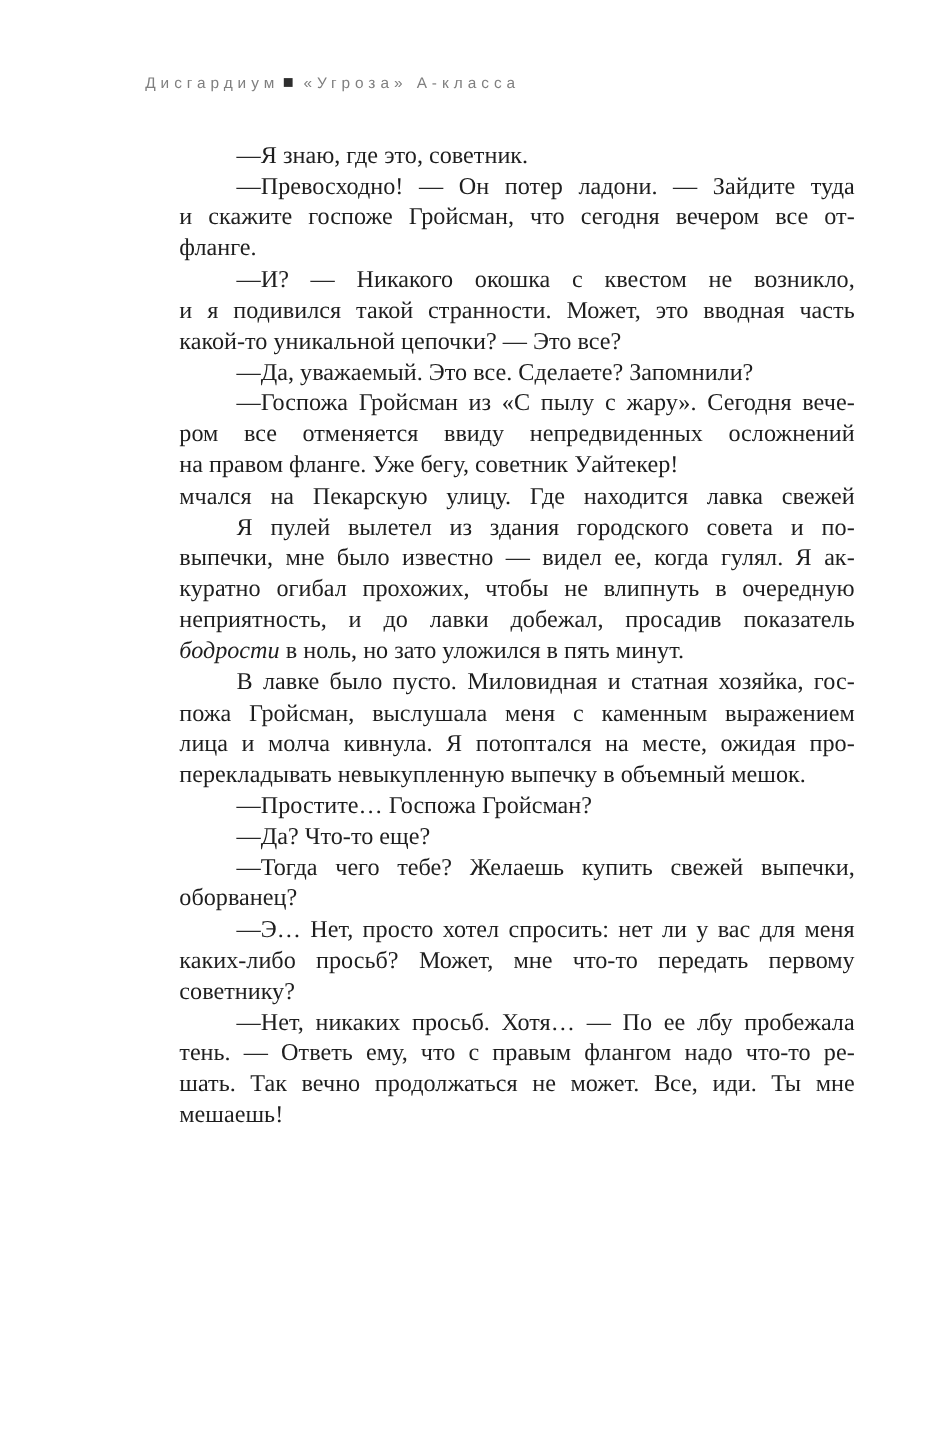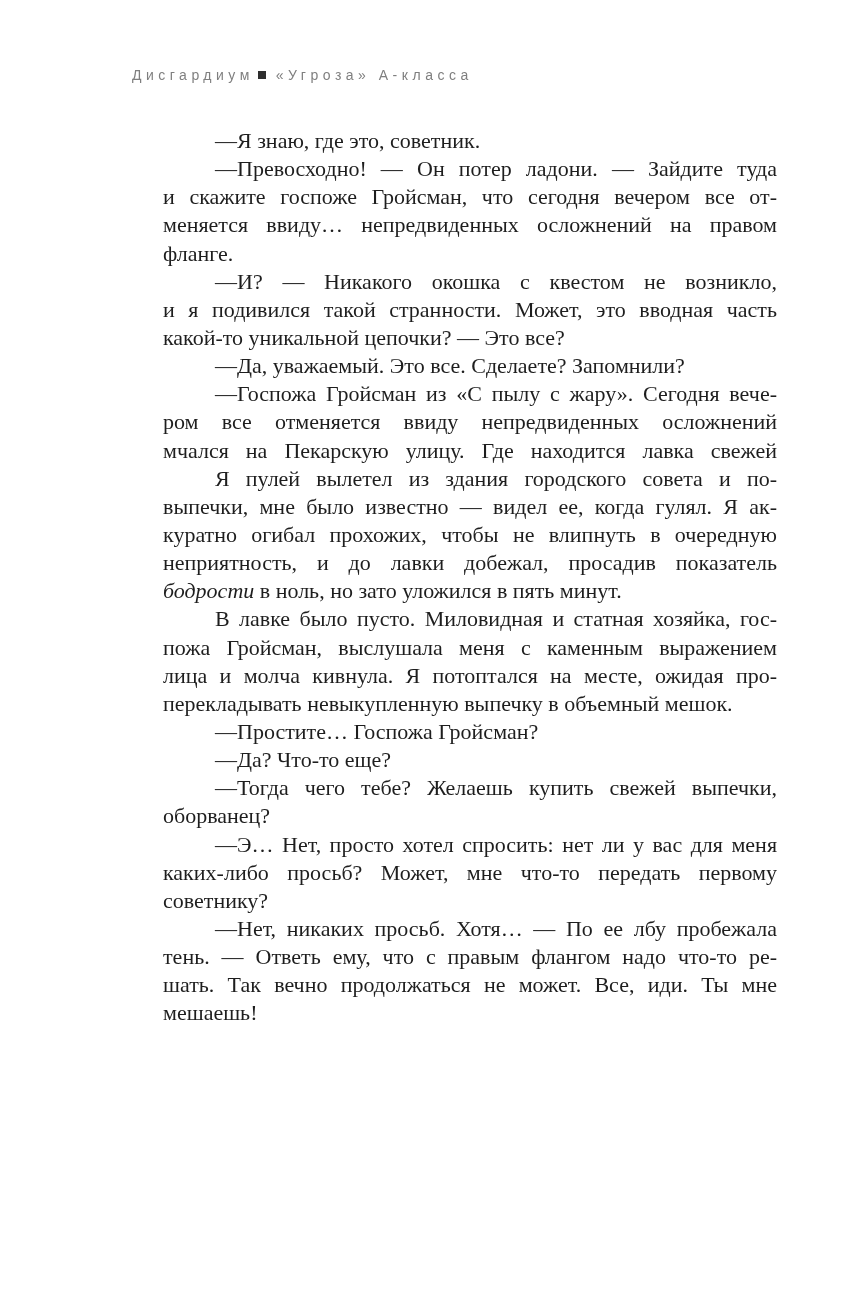--- a/index.html
+++ b/index.html
@@ -75,34 +75,34 @@
     <span>Дисгардиум</span><span class="sep"></span><span class="part2">«Угроза» А-класса</span>
   </div>
 
   <div class="body-text">
       <div class="para">
         <div class="line first last">—Я знаю, где это, советник.</div>
       </div>
       <div class="para">
         <div class="line first">—Превосходно! — Он потер ладони. — Зайдите туда</div>
         <div class="line">и скажите госпоже Гройсман, что сегодня вечером все от-</div>
-        <div class="line">меняется ввиду… непредвиденных осложнений на правом</div>
         <div class="line last">фланге.</div>
       </div>
       <div class="para">
         <div class="line first">—И? — Никакого окошка с квестом не возникло,</div>
         <div class="line">и я подивился такой странности. Может, это вводная часть</div>
         <div class="line last">какой-то уникальной цепочки? — Это все?</div>
       </div>
       <div class="para">
         <div class="line first last">—Да, уважаемый. Это все. Сделаете? Запомнили?</div>
       </div>
       <div class="para">
         <div class="line first">—Госпожа Гройсман из «С пылу с жару». Сегодня вече-</div>
         <div class="line">ром все отменяется ввиду непредвиденных осложнений</div>
+        <div class="line last">на правом фланге. Уже бегу, советник Уайтекер!</div>
       </div>
       <div class="para">
         <div class="line">мчался на Пекарскую улицу. Где находится лавка свежей</div>
         <div class="line first">Я пулей вылетел из здания городского совета и по-</div>
         <div class="line">выпечки, мне было известно — видел ее, когда гулял. Я ак-</div>
         <div class="line">куратно огибал прохожих, чтобы не влипнуть в очередную</div>
         <div class="line">неприятность, и до лавки добежал, просадив показатель</div>
         <div class="line last"><i>бодрости</i> в ноль, но зато уложился в пять минут.</div>
       </div>
       <div class="para">

